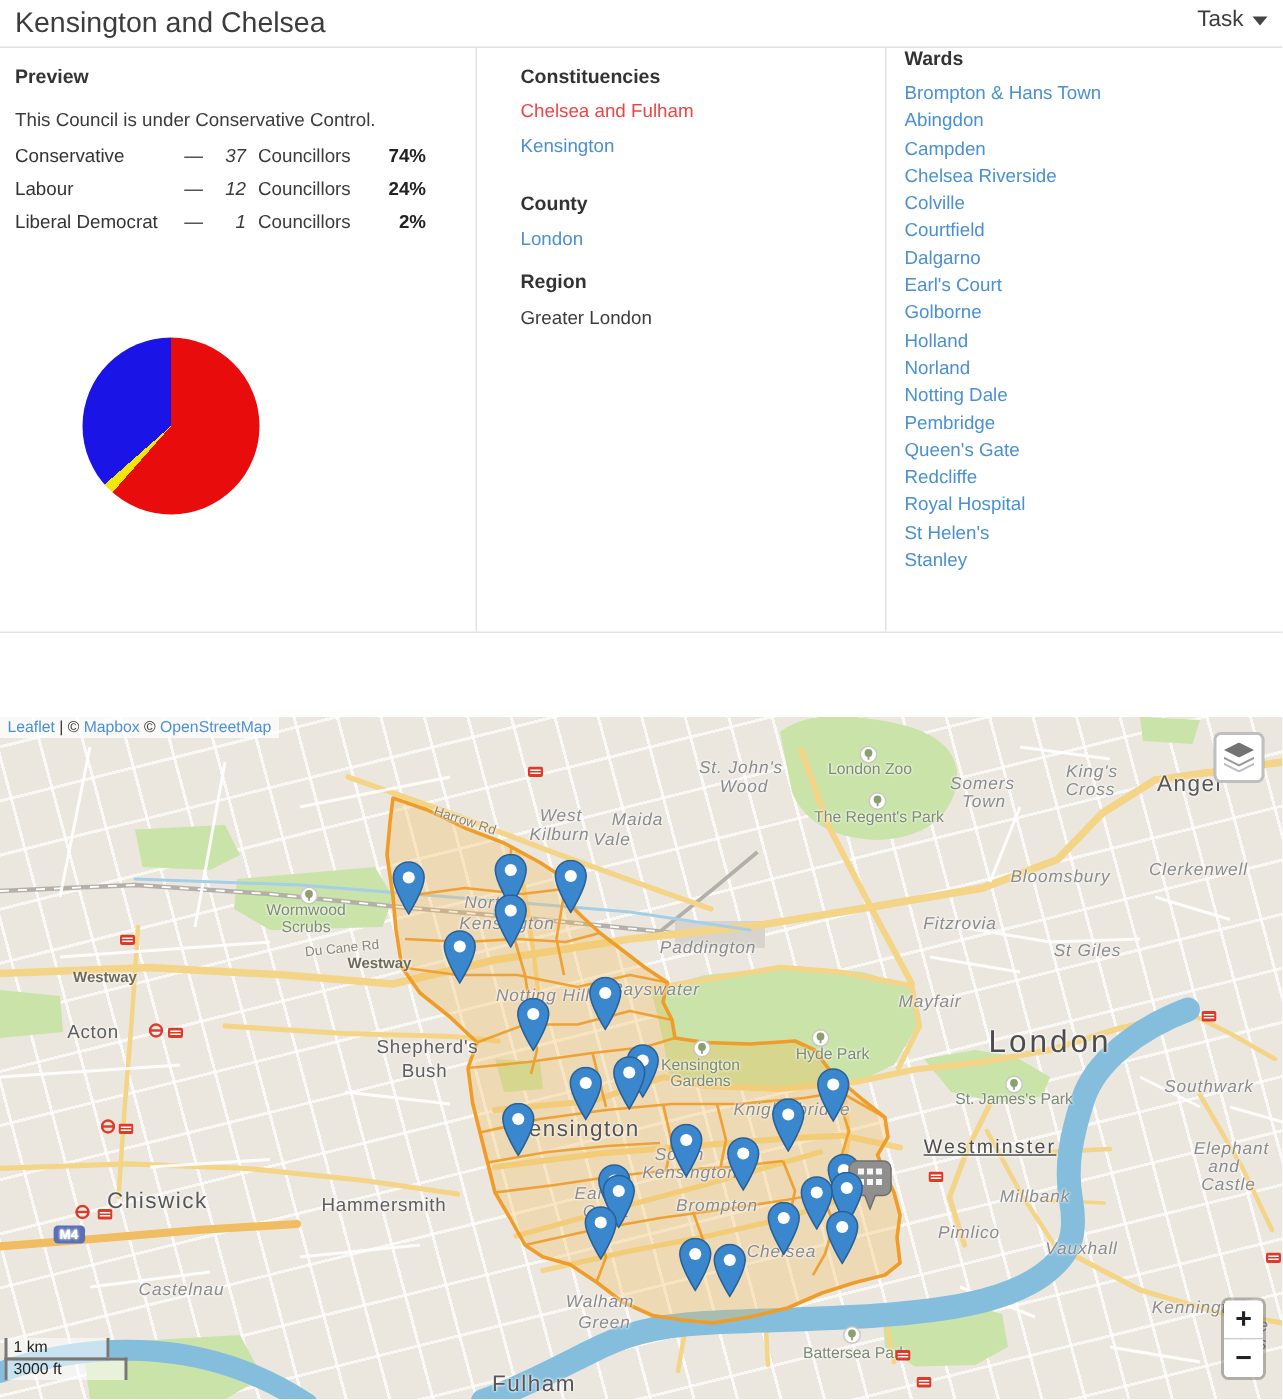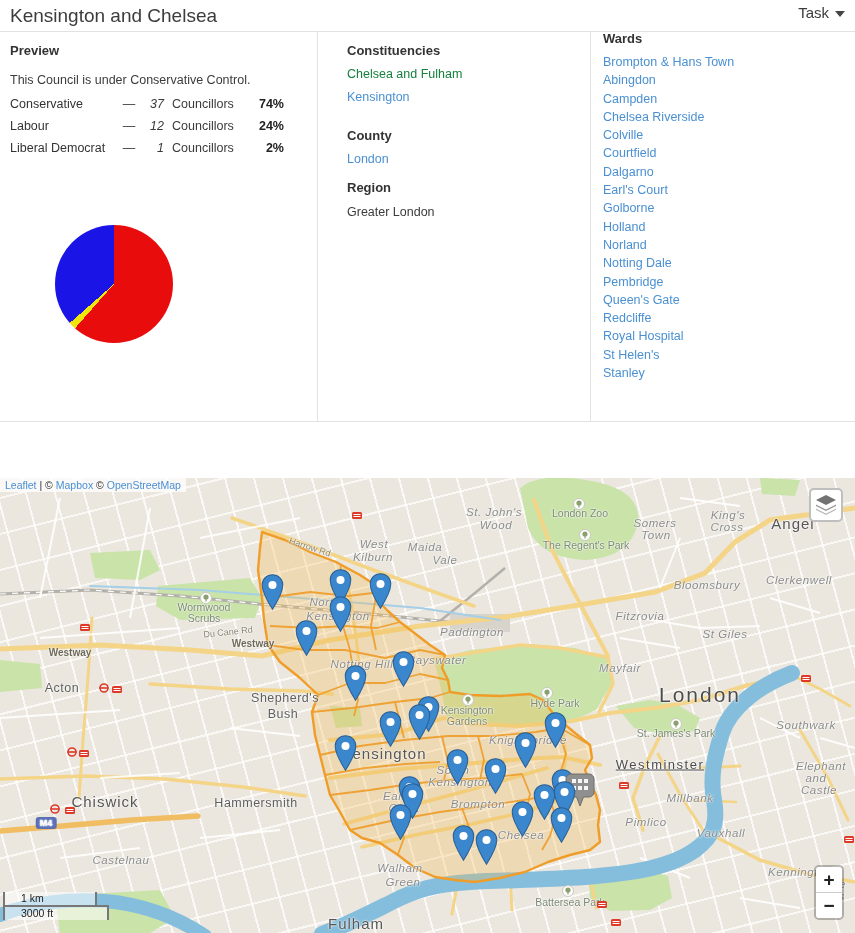--- a/index.html
+++ b/index.html
@@ -53,21 +53,21 @@
   .m4badge{font-size:9px;font-weight:bold;color:#fff;background:#5a6fb5;padding:1px 4px;border-radius:3px;}
   .pin,.ticon{position:absolute;}
   
   .attrib{position:absolute;left:0px;top:0px;background:rgba(255,255,255,.75);padding:1px 5px;font-size:10.5px;color:#333;z-index:1200;}
   .attrib a{color:#3a7bc0;text-decoration:none;}
   .layers-ctl{position:absolute;right:12px;top:10px;width:30px;height:30px;background:#fff;border:2px solid rgba(0,0,0,.25);border-radius:5px;z-index:1200;display:flex;align-items:center;justify-content:center;cursor:pointer;}
   .zoom-ctl{position:absolute;right:11px;bottom:13px;width:26px;border:2px solid rgba(0,0,0,.25);border-radius:5px;overflow:hidden;z-index:1200;}
   .zoom-ctl div{width:26px;height:25px;background:#fff;color:#222;font-size:19px;font-weight:bold;text-align:center;line-height:25px;cursor:pointer;}
   .zoom-ctl div:first-child{border-bottom:1px solid #ccc;}
   .scale-ctl{position:absolute;left:3px;bottom:13px;z-index:1200;font-size:10.5px;color:#222;}
-  .scale-line{background:rgba(255,255,255,.55);border:2px solid #777;border-top:none;padding:0 16px;line-height:13px;}
+  .scale-line{background:rgba(255,255,255,.55);border:2px solid #777;border-top:none;padding:0 4px;line-height:13px;}
   .scale-line.ft{border-top:2px solid #777;border-bottom:none;margin-top:-2px;}
 </style>
 </head>
 <body>
 
 <div id="page">
 
   <div class="hdr-title">Kensington and Chelsea</div>
   <div class="task-btn">
     <span>Task</span>
@@ -104,21 +104,21 @@
           <span class="unit">Councillors</span>
           <span class="pct">2%</span>
         </div>
       </div>
     <div class="pie" id="pie" style="background: conic-gradient(rgb(232, 12, 12) 135deg, rgb(232, 12, 12) 221.4deg, rgb(240, 230, 12) 221.4deg, rgb(240, 230, 12) 228.6deg, rgb(26, 21, 230) 228.6deg, rgb(26, 21, 230) 495deg);"></div>
   </div>
 
   <div id="col2" class="col">
     <div class="sec-h">Constituencies</div>
     <div class="lnk-list" id="constituency-links">
-        <a class="lnk" style="color: #15803d;">Chelsea and Fulham</a>
+        <a class="lnk" style="color: #ef4444;">Chelsea and Fulham</a>
         <a class="lnk" style="color: rgb(74, 144, 210);">Kensington</a>
       </div>
     <div class="sec-h" style="margin-top:24px">County</div>
     <div class="lnk-list">
         <a class="lnk" style="color: rgb(74, 144, 210);">London</a>
       </div>
     <div class="sec-h" style="margin-top:14px">Region</div>
     <div class="plain">Greater London</div>
   </div>
 
@@ -260,21 +260,21 @@
         <span class="ml town" style="left: 384px; top: 275px;">Kensington</span>
         <span class="ml town" style="left: 105px; top: 323px;">Chiswick</span>
         <span class="ml town" style="left: 356px; top: 445px;">Fulham</span>
         <span class="ml townsm" style="left: 256px; top: 325px;">Hammersmith</span>
         <span class="ml townsm" style="left: 62px; top: 210px;">Acton</span>
         <span class="ml townsm" style="left: 285px; top: 220px;">Shepherd's</span>
         <span class="ml townsm" style="left: 283px; top: 236px;">Bush</span>
         <span class="ml sub" style="left: 374px; top: 66px;">West</span>
         <span class="ml sub" style="left: 373px; top: 79px;">Kilburn</span>
         <span class="ml sub" style="left: 425px; top: 69px;">Maida</span>
-        <span class="ml sub" style="left: 445px; top: 82px;">Vale</span>
+        <span class="ml sub" style="left: 408px; top: 82px;">Vale</span>
         <span class="ml sub" style="left: 494px; top: 34px;">St. John's</span>
         <span class="ml sub" style="left: 496px; top: 47px;">Wood</span>
         <span class="ml sub" style="left: 655px; top: 45px;">Somers</span>
         <span class="ml sub" style="left: 656px; top: 57px;">Town</span>
         <span class="ml sub" style="left: 728px; top: 37px;">King's</span>
         <span class="ml sub" style="left: 727px; top: 49px;">Cross</span>
         <span class="ml sub" style="left: 707px; top: 107px;">Bloomsbury</span>
         <span class="ml sub" style="left: 799px; top: 102px;">Clerkenwell</span>
         <span class="ml sub" style="left: 640px; top: 138px;">Fitzrovia</span>
         <span class="ml sub" style="left: 725px; top: 156px;">St Giles</span>

